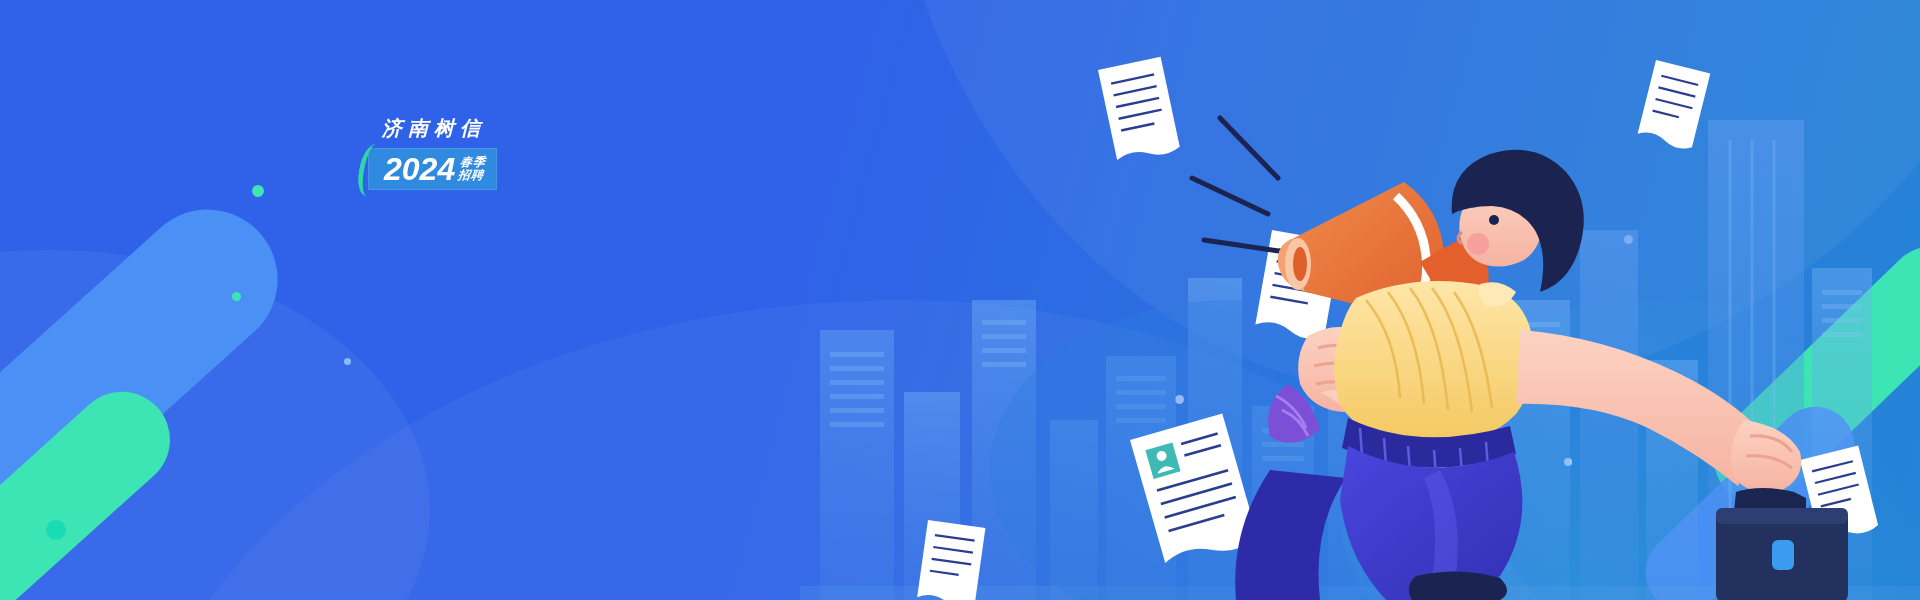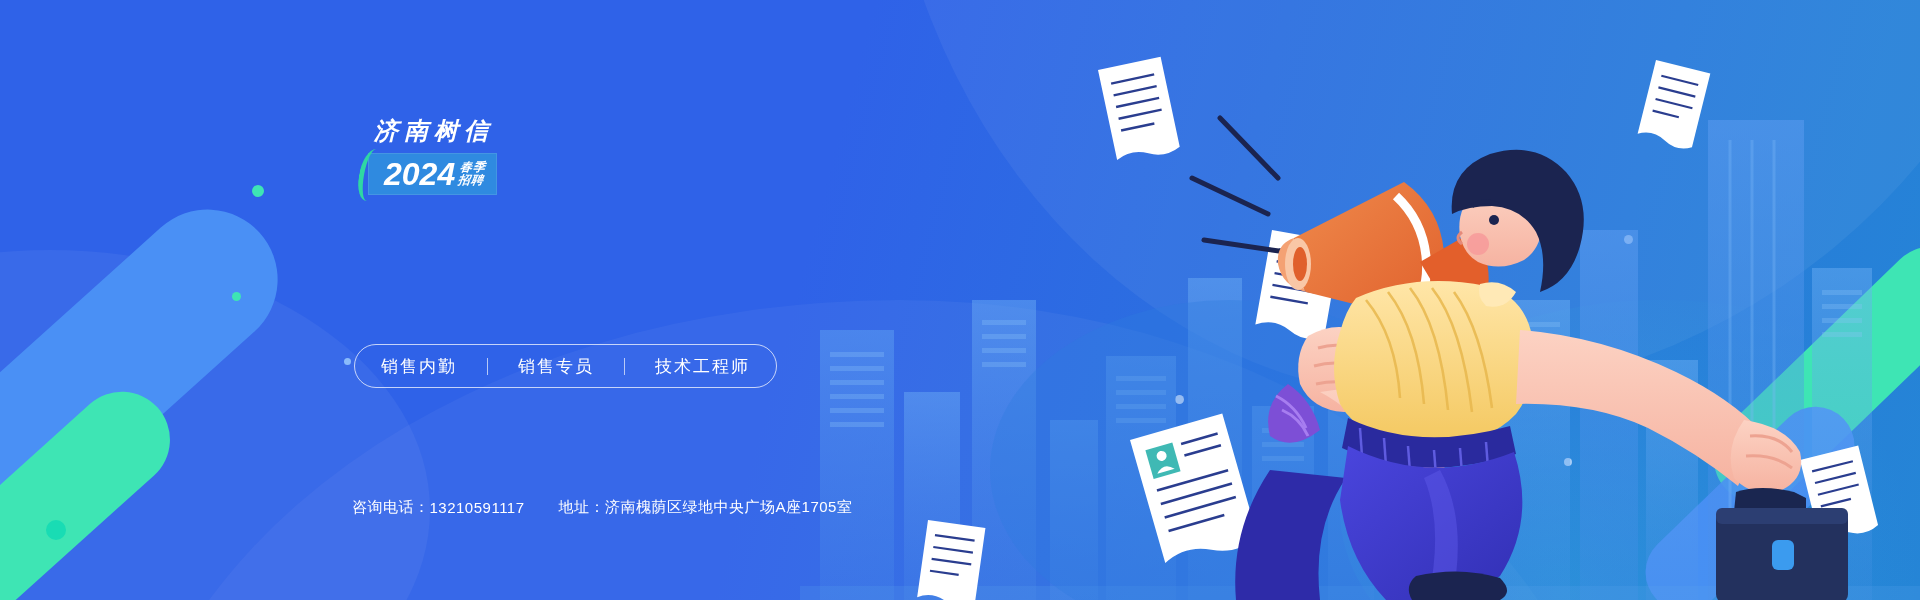--- a/index.html
+++ b/index.html
@@ -107,23 +107,23 @@
     line-height: 1;
     white-space: nowrap;
     text-shadow: 3px 4px 0 rgba(20,60,170,0.28);
   }
   .badge-col {
     margin-left: 16px;
     margin-bottom: 4px;
     display: flex; flex-direction: column; align-items: flex-start;
   }
   .company {
-    font-size: 24px; font-weight: 700; color: #ffffff;
+    font-size: 20px; font-weight: 700; color: #ffffff;
     letter-spacing: 6px; white-space: nowrap;
-    margin-left: 6px; margin-bottom: 6px;
+    margin-left: 14px; margin-bottom: 6px;
     font-style: italic;
   }
   .badge {
     position: relative;
     display: flex; align-items: center;
     height: 42px;
     padding: 0 12px 0 16px;
     background: #2f8ae0;
     border-radius: 0;
     box-shadow: inset 0 0 0 1px rgba(255,255,255,0.10);
@@ -445,30 +445,16 @@
           <span class="badge-year">2024</span>
           <span class="badge-season">
             <i>春季</i>
             <i>招聘</i>
           </span>
         </div>
       </div>
     </div>
 
 
-    <div class="pill">
-      <span class="pill-item">销售内勤</span>
-      <span class="pill-sep"></span>
-      <span class="pill-item">销售专员</span>
-      <span class="pill-sep"></span>
-      <span class="pill-item">技术工程师</span>
-    </div>
-
-    <div class="contact">
-      <span>咨询电话：</span>
-      <span>13210591117</span>
-      <span class="gap"></span>
-      <span>地址：</span>
-      <span>济南槐荫区绿地中央广场A座1705室</span>
-    </div>
+
 
   </div>
 </div>
 
 </body></html>

